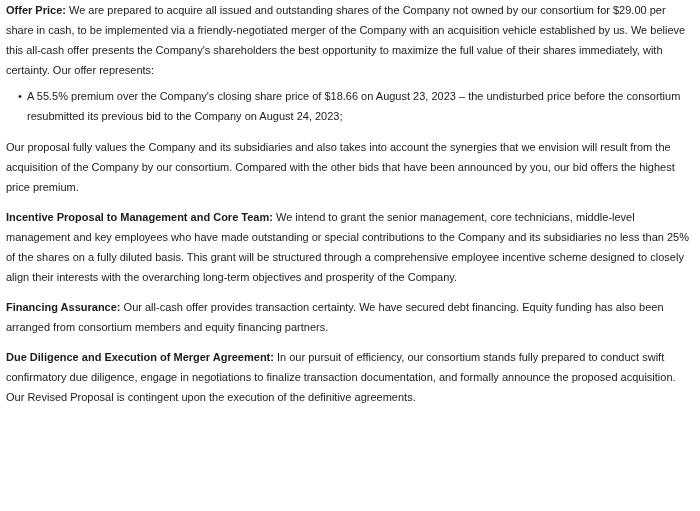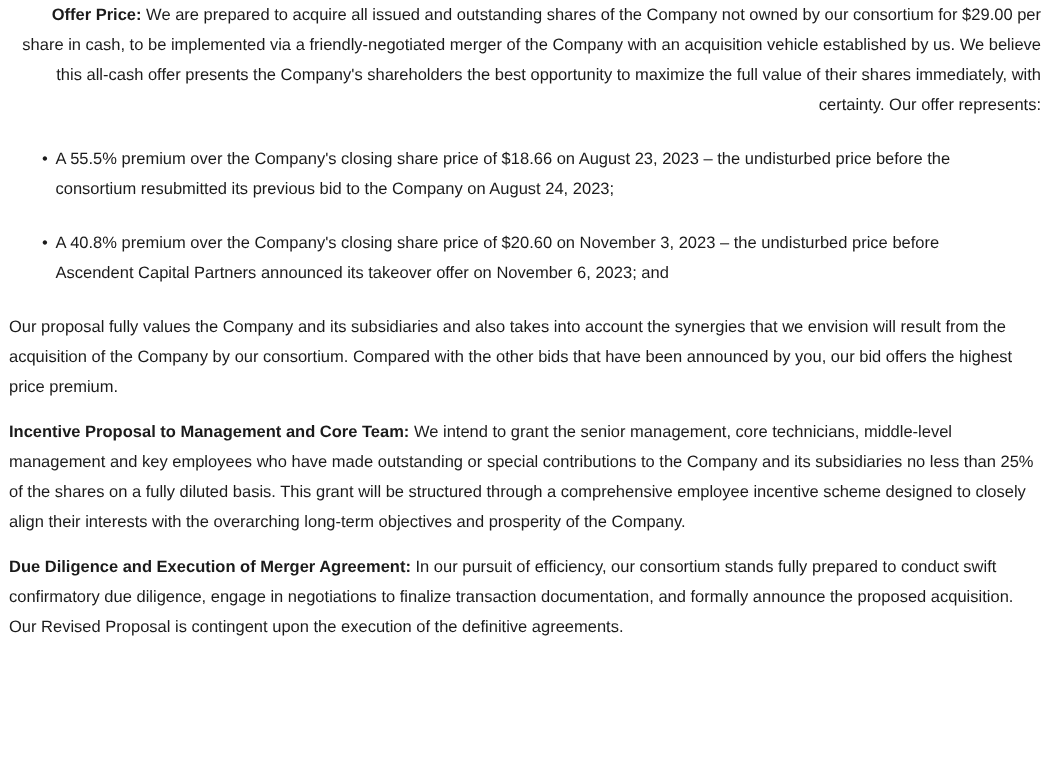--- a/index.html
+++ b/index.html
@@ -21,57 +21,56 @@
     padding: 0 6px 0 6px;
     box-sizing: border-box;
     width: 700px;
   }
   .para {
     margin: 0 0 10px 0;
     text-align: left;
   }
   .para.first {
     margin-bottom: 6px;
-    text-align: right;
   }
   .lead {
     font-weight: bold;
   }
   ul.bullet-list {
     margin: 0 0 11px 0;
     padding: 0 0 0 0;
     list-style: none;
   }
   ul.bullet-list li {
     position: relative;
     padding-left: 15px;
-    margin: 16px;
+    margin: 6px;
   }
   ul.bullet-list li::before {
     content: "\2022";
     position: absolute;
     left: 6px;
     top: 0;
     font-size: 11px;
     color: #1b1b1b;
   }
 </style>
 </head>
 <body>
 
 <div class="doc">
 
   <p class="para first"><span class="lead">Offer Price:</span><span> We are prepared to acquire all issued and outstanding shares of the Company not owned by our consortium for $29.00 per share in cash, to be implemented via a friendly-negotiated merger of the Company with an acquisition vehicle established by us. We believe this all-cash offer presents the Company's shareholders the best opportunity to maximize the full value of their shares immediately, with certainty. Our offer represents:</span></p>
 
   <ul class="bullet-list">
     <li>A 55.5% premium over the Company's closing share price of $18.66 on August 23, 2023 – the undisturbed price before the consortium resubmitted its previous bid to the Company on August 24, 2023;</li>
-    <li>A 40.8% premium over the Company's closing share price of $20.60 on November 3, 2023 – the undisturbed price before Ascendent Capital Partners announced its takeover offer on November 6, 2023; and</li>
   </ul>
 
   <p class="para"><span>Our proposal fully values the Company and its subsidiaries and also takes into account the synergies that we envision will result from the acquisition of the Company by our consortium. Compared with the other bids that have been announced by you, our bid offers the highest price premium.</span></p>
 
   <p class="para"><span class="lead">Incentive Proposal to Management and Core Team:</span><span> We intend to grant the senior management, core technicians, middle-level management and key employees who have made outstanding or special contributions to the Company and its subsidiaries no less than 25% of the shares on a fully diluted basis. This grant will be structured through a comprehensive employee incentive scheme designed to closely align their interests with the overarching long-term objectives and prosperity of the Company.</span></p>
 
+  <p class="para"><span class="lead">Financing Assurance:</span><span> Our all-cash offer provides transaction certainty. We have secured debt financing. Equity funding has also been arranged from consortium members and equity financing partners.</span></p>
 
 
   <p class="para"><span class="lead">Due Diligence and Execution of Merger Agreement:</span><span> In our pursuit of efficiency, our consortium stands fully prepared to conduct swift confirmatory due diligence, engage in negotiations to finalize transaction documentation, and formally announce the proposed acquisition. Our Revised Proposal is contingent upon the execution of the definitive agreements.</span></p>
 
 </div>
 
 </body></html>

